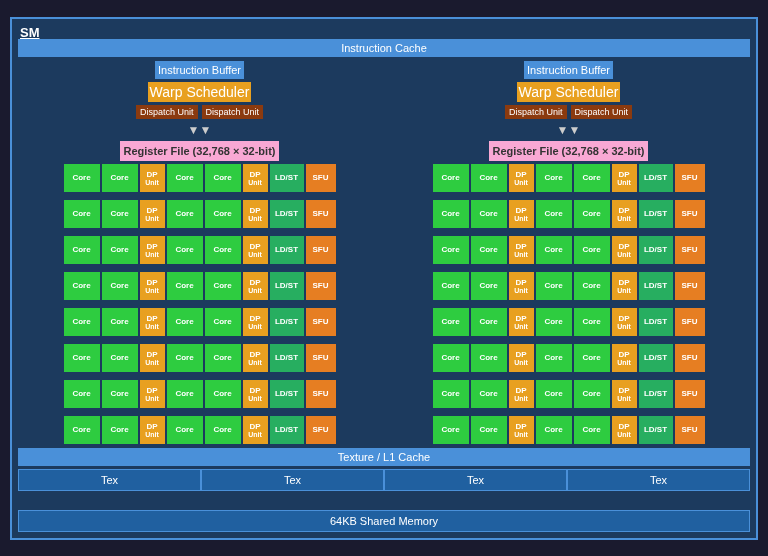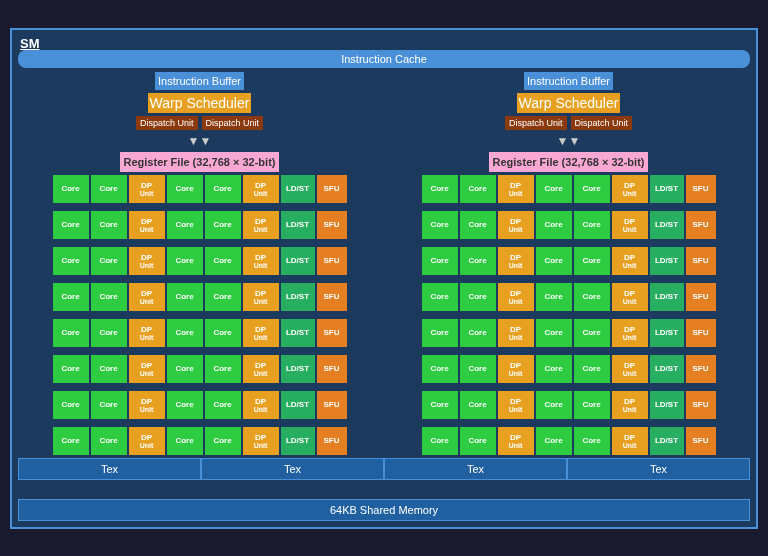--- a/index.html
+++ b/index.html
@@ -28,21 +28,20 @@
       text-decoration: underline;
     }
     .instruction-cache {
       background: #4a90d9;
       color: white;
       text-align: center;
       font-size: 11px;
       padding: 3px;
       margin-top: 14px;
       margin-bottom: 4px;
-      border-radius: 8px;
     }
     .two-columns {
       display: flex;
       gap: 6px;
     }
     .column {
       flex: 1;
       display: flex;
       flex-direction: column;
       gap: 3px;
@@ -106,21 +105,21 @@
       justify-content: center;
       font-size: 8px;
       color: white;
       font-weight: bold;
       text-align: center;
       min-height: 28px;
       width: 36px;
       flex-shrink: 0;
     }
     .cell-core { background: #2ecc40; width: 36px; }
-    .cell-dp { background: #e8a020; width: 36px; }
+    .cell-dp { background: #e8a020; width: 25px; }
     .cell-ldst { background: #27ae60; width: 34px; }
     .cell-sfu { background: #e67e22; width: 30px; }
     .texture-cache {
       background: #4a90d9;
       color: white;
       text-align: center;
       font-size: 11px;
       padding: 3px;
       margin-top: 4px;
     }
@@ -360,20 +359,21 @@
           <div class="cell cell-core">Core</div>
           <div class="cell cell-core">Core</div>
           <div class="cell cell-dp">DP<br><span class="dp-label">Unit</span></div>
           <div class="cell cell-ldst">LD/ST</div>
           <div class="cell cell-sfu">SFU</div>
         </div>
       </div>
     </div>
   </div>
 
+  <div class="texture-cache">Texture / L1 Cache</div>
   <div class="tex-row">
     <div class="tex-unit">Tex</div>
     <div class="tex-unit">Tex</div>
     <div class="tex-unit">Tex</div>
     <div class="tex-unit">Tex</div>
   </div>
   <div class="shared-memory">64KB Shared Memory</div>
 </div>
 
 </body></html>

